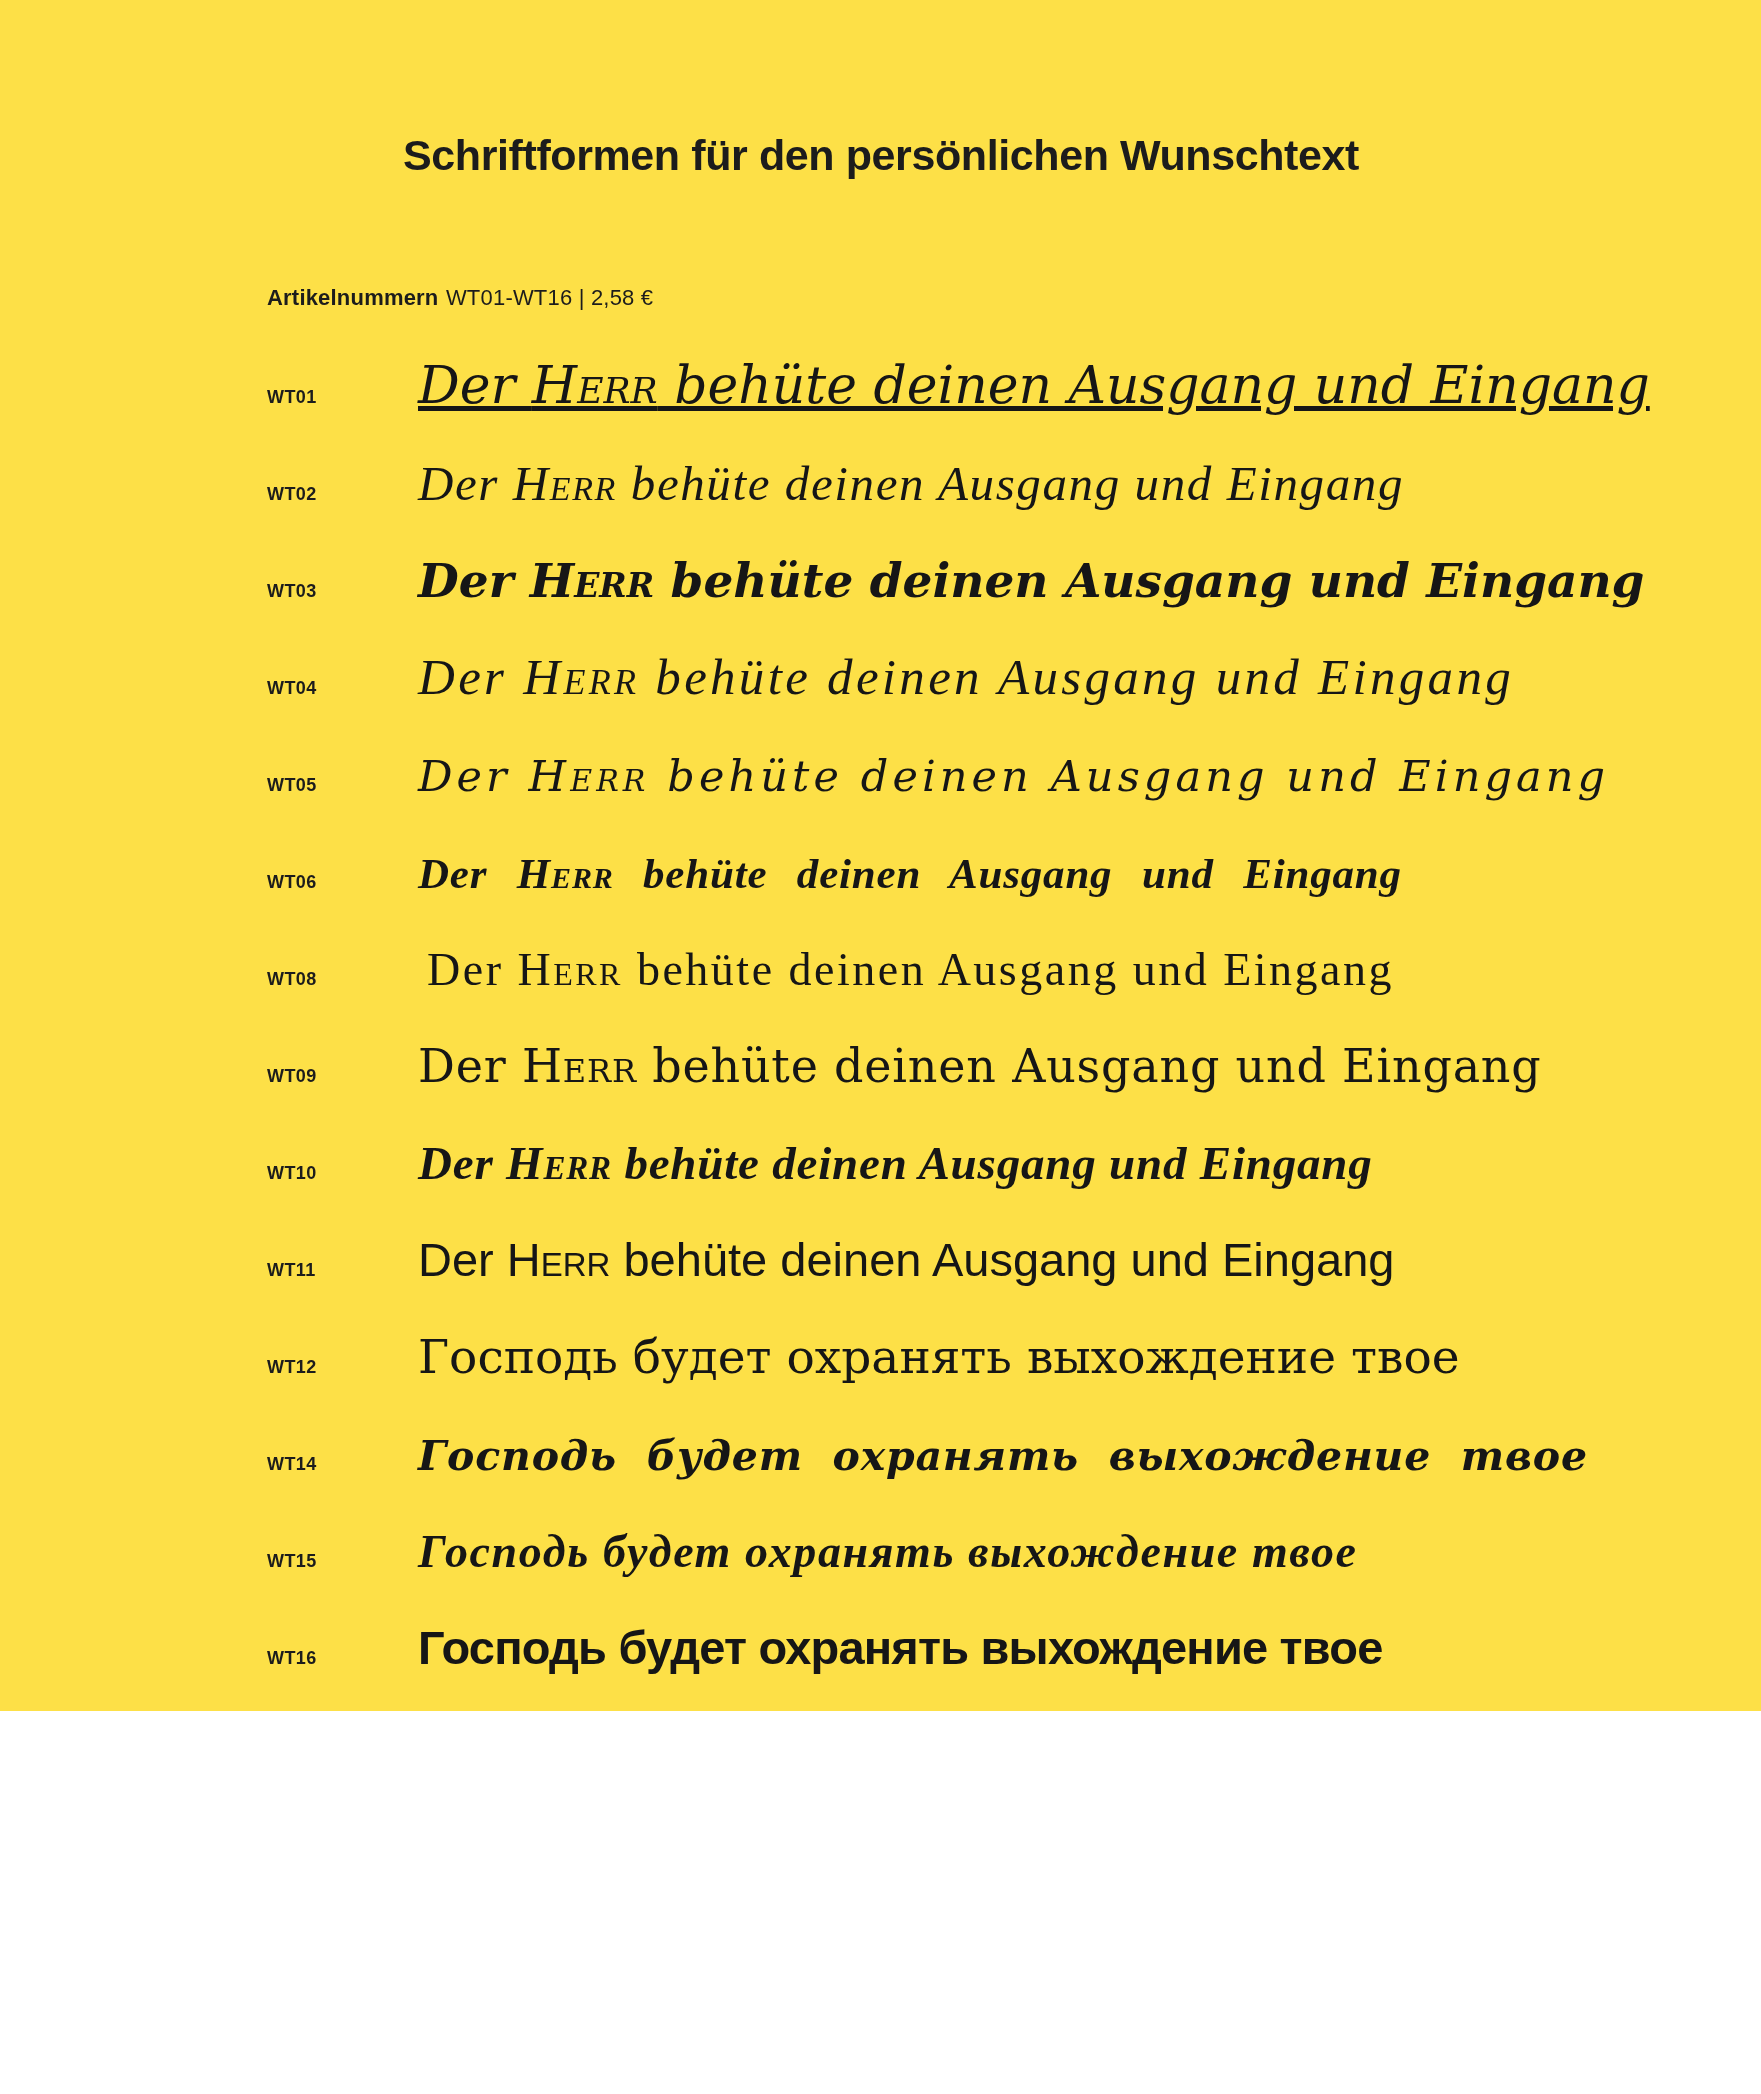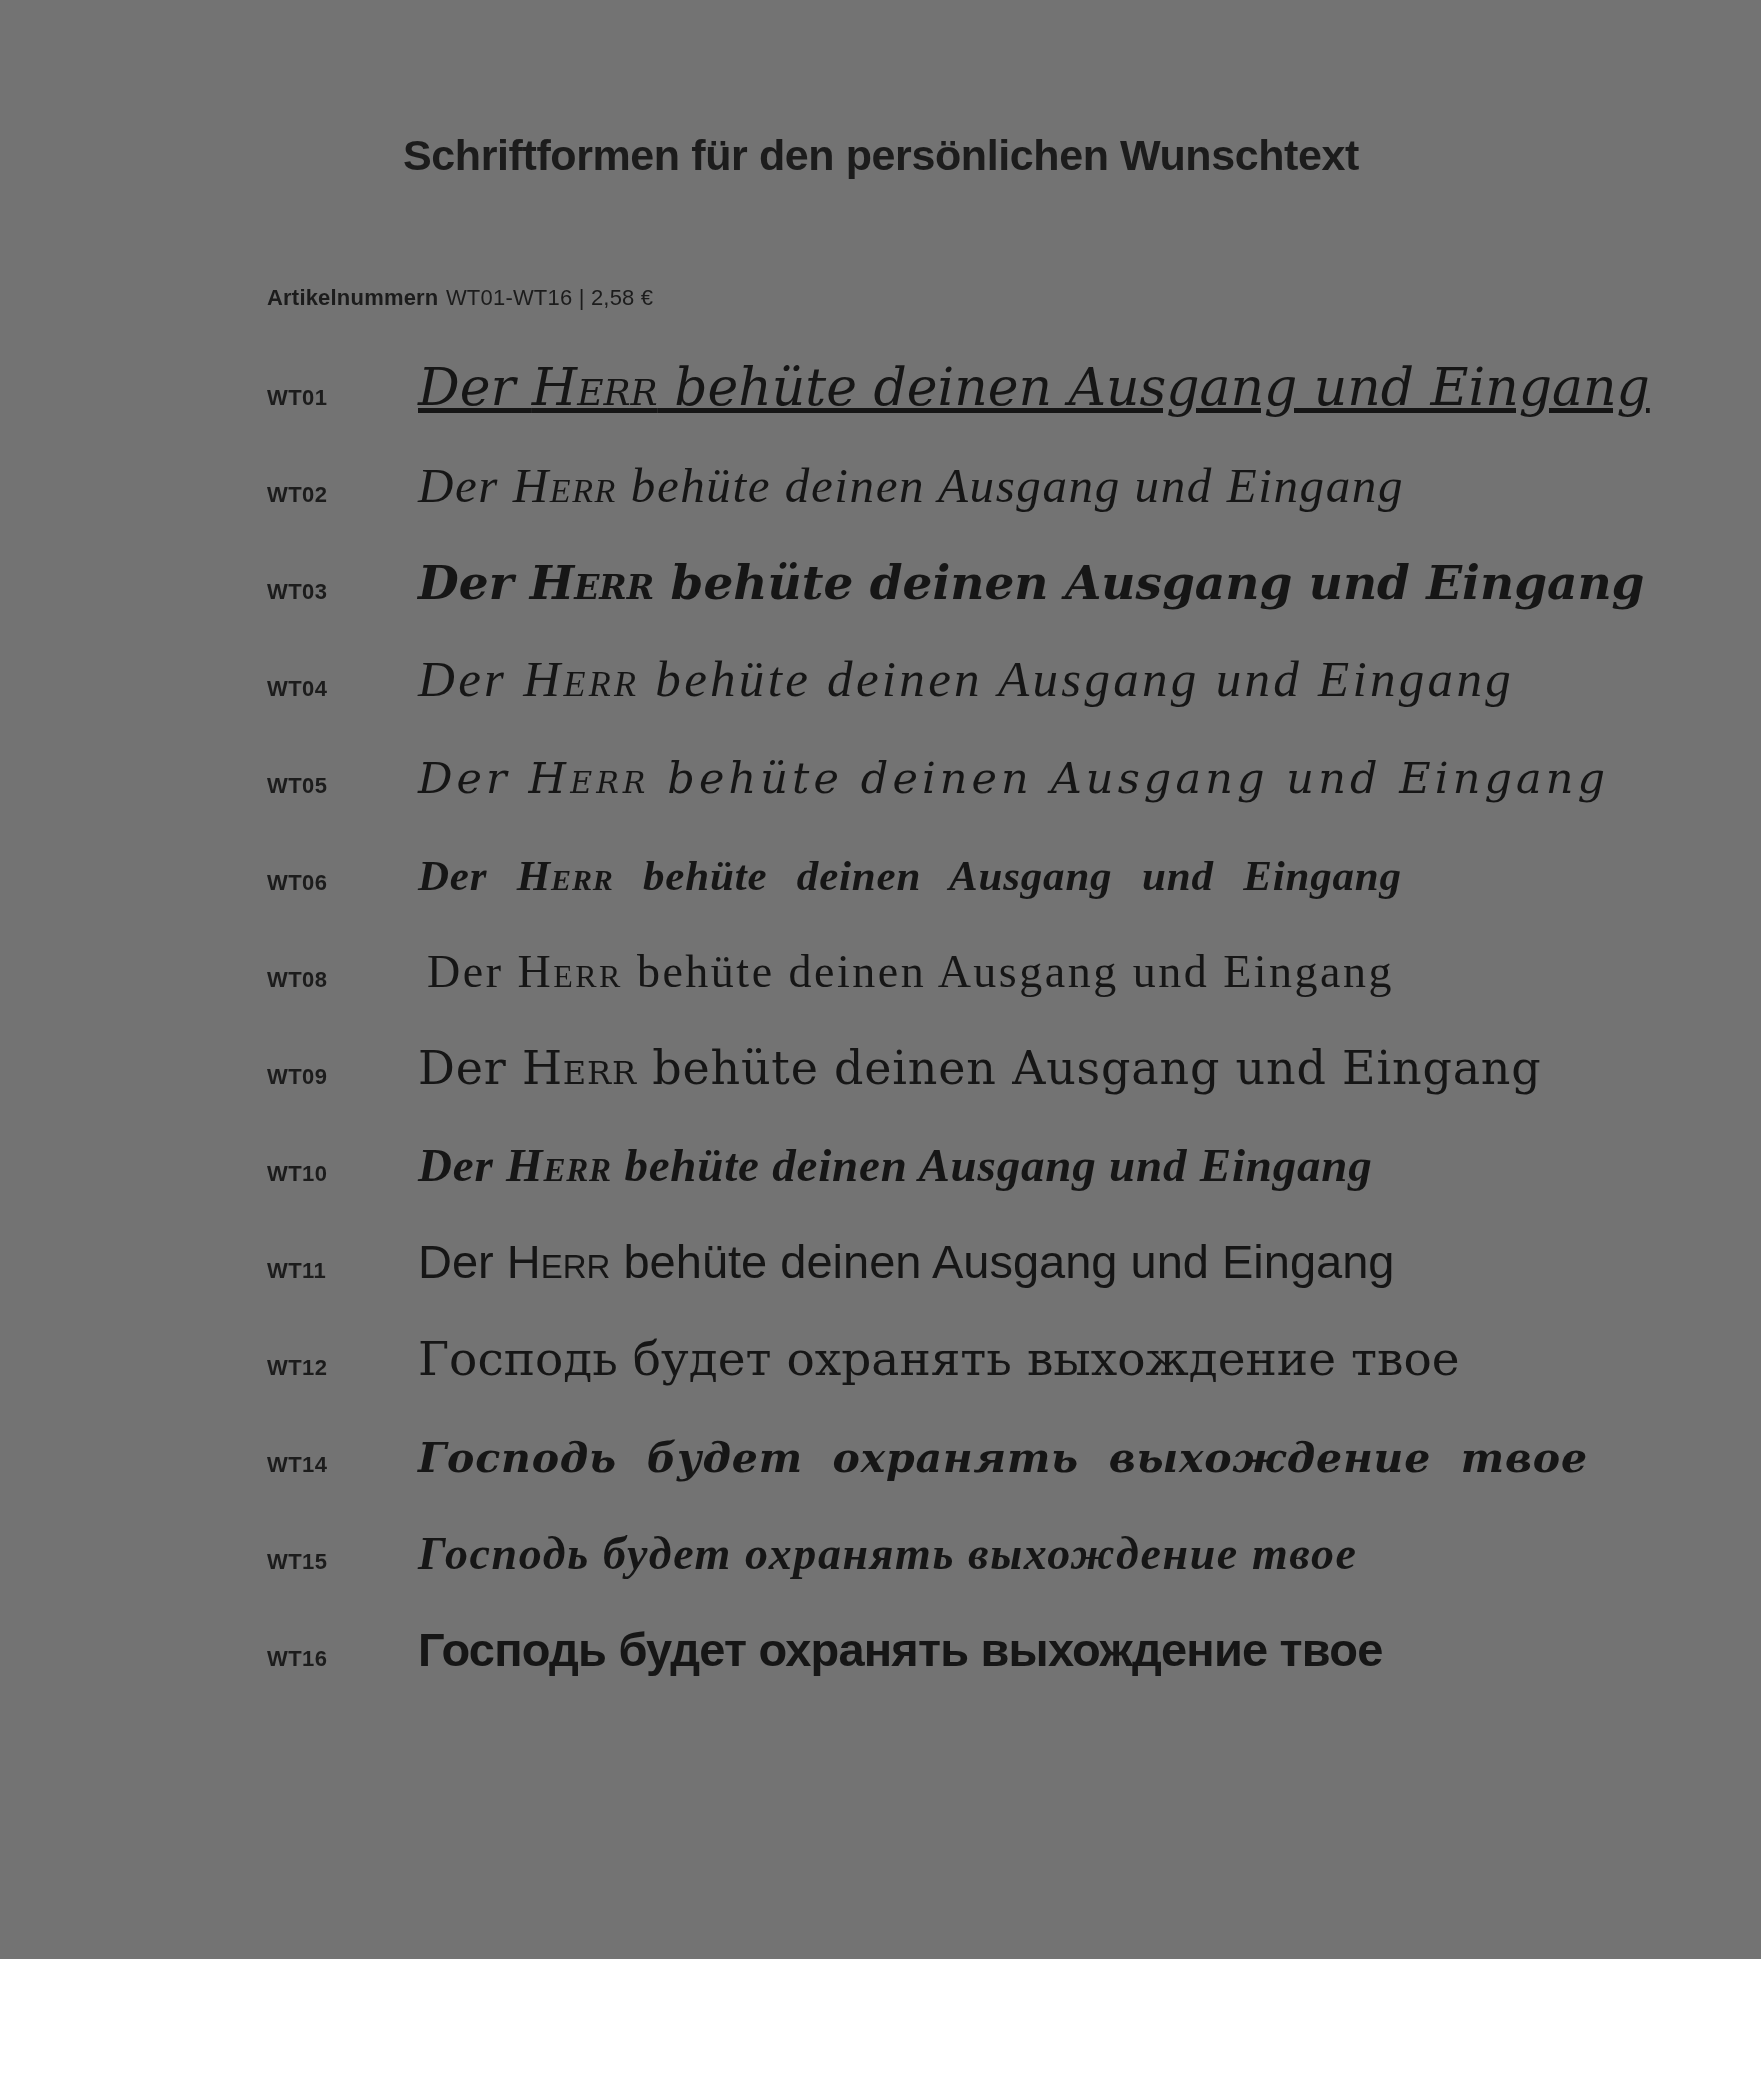--- a/index.html
+++ b/index.html
@@ -3,22 +3,22 @@
 <meta charset="utf-8">
 <style>
   html, body {
     margin: 0;
     padding: 0;
     background: #ffffff;
   }
   .page {
     position: relative;
     width: 1762px;
-    height: 1959px;
-    background: #737373;
+    height: 1711px;
+    background: #fde047;
     color: #1c1c1c;
     overflow: hidden;
     font-family: "Liberation Sans", sans-serif;
   }
   .title {
     position: absolute;
     top: 131px;
     left: 0;
     width: 100%;
     margin: 0;
@@ -55,21 +55,21 @@
   .row {
     height: 97px;
     line-height: 97px;
     white-space: nowrap;
   }
   .lbl {
     display: inline-block;
     width: 151px;
     font-family: "Liberation Sans", sans-serif;
     font-weight: bold;
-    font-size: 22px;
+    font-size: 18px;
     letter-spacing: 0.4px;
     color: #1c1c1c;
   }
   .sample { color: #161616; }
   .lord { font-variant: small-caps; }
 
   
   .f1  { font: italic 52px "DejaVu Serif", serif; text-decoration: underline; }
   .f2  { font: italic 49px "Liberation Serif", serif; letter-spacing: 1.6px; }
   .f3  { font: italic bold 47px "DejaVu Serif", serif; }

